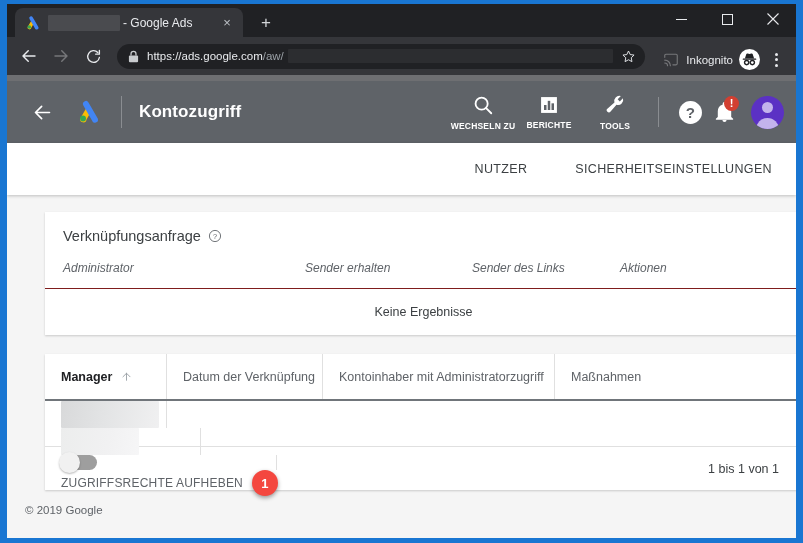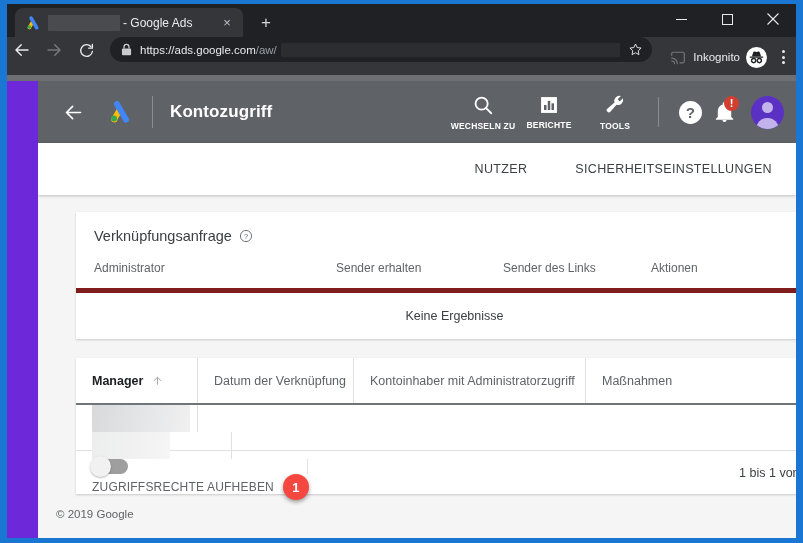--- a/index.html
+++ b/index.html
@@ -88,22 +88,22 @@
     display: flex; align-items: center; justify-content: center;
     color: #e8eaed;
   }
   .winbtn svg { display: block; }
 
   
   .toolbar {
     height: 38px;
     background: #35363a;
     display: flex;
-    align-items: flex-start;
-    padding: 0 2px;
+    align-items: center;
+    padding: 0 9px;
     gap: 6px;
   }
   .navbtn {
     width: 26px; height: 26px;
     display: flex; align-items: center; justify-content: center;
     color: #e8eaed;
     flex: none;
   }
   .navbtn.disabled { color: #76777a; }
   .omnibox {
@@ -160,21 +160,20 @@
   .kebab i { width: 3px; height: 3px; border-radius: 50%; background: #e8eaed; display: block; }
 
   .chrome-sep { height: 6px; background: #6e6f72; }
 
   
   .app {
     position: relative;
     height: 457px;
     background: #f5f5f5;
     overflow: hidden;
-    margin-left: 31px;
   }
 
   .appbar {
     height: 62px;
     background: #5f6368;
     display: flex;
     align-items: center;
     padding: 0 12px 0 20px;
   }
   .appbar-back {
@@ -312,21 +311,22 @@
   }
   .card-title {
     font-size: 14.5px;
     color: #3c4043;
   }
   .help-icon { display: block; color: #5f6368; }
 
   .hdr-row {
     display: flex;
     padding: 17px 0 13px 18px;
-    border-bottom: 5px solid #7f1d1d;
+    border-bottom: 1px solid #7f1d1d;
+    font-style: italic;
   }
   .hdr-cell {
     font-size: 12px;
     color: #5f6368;
     white-space: nowrap;
   }
   .empty-row {
     display: flex;
     align-items: center;
     justify-content: center;

